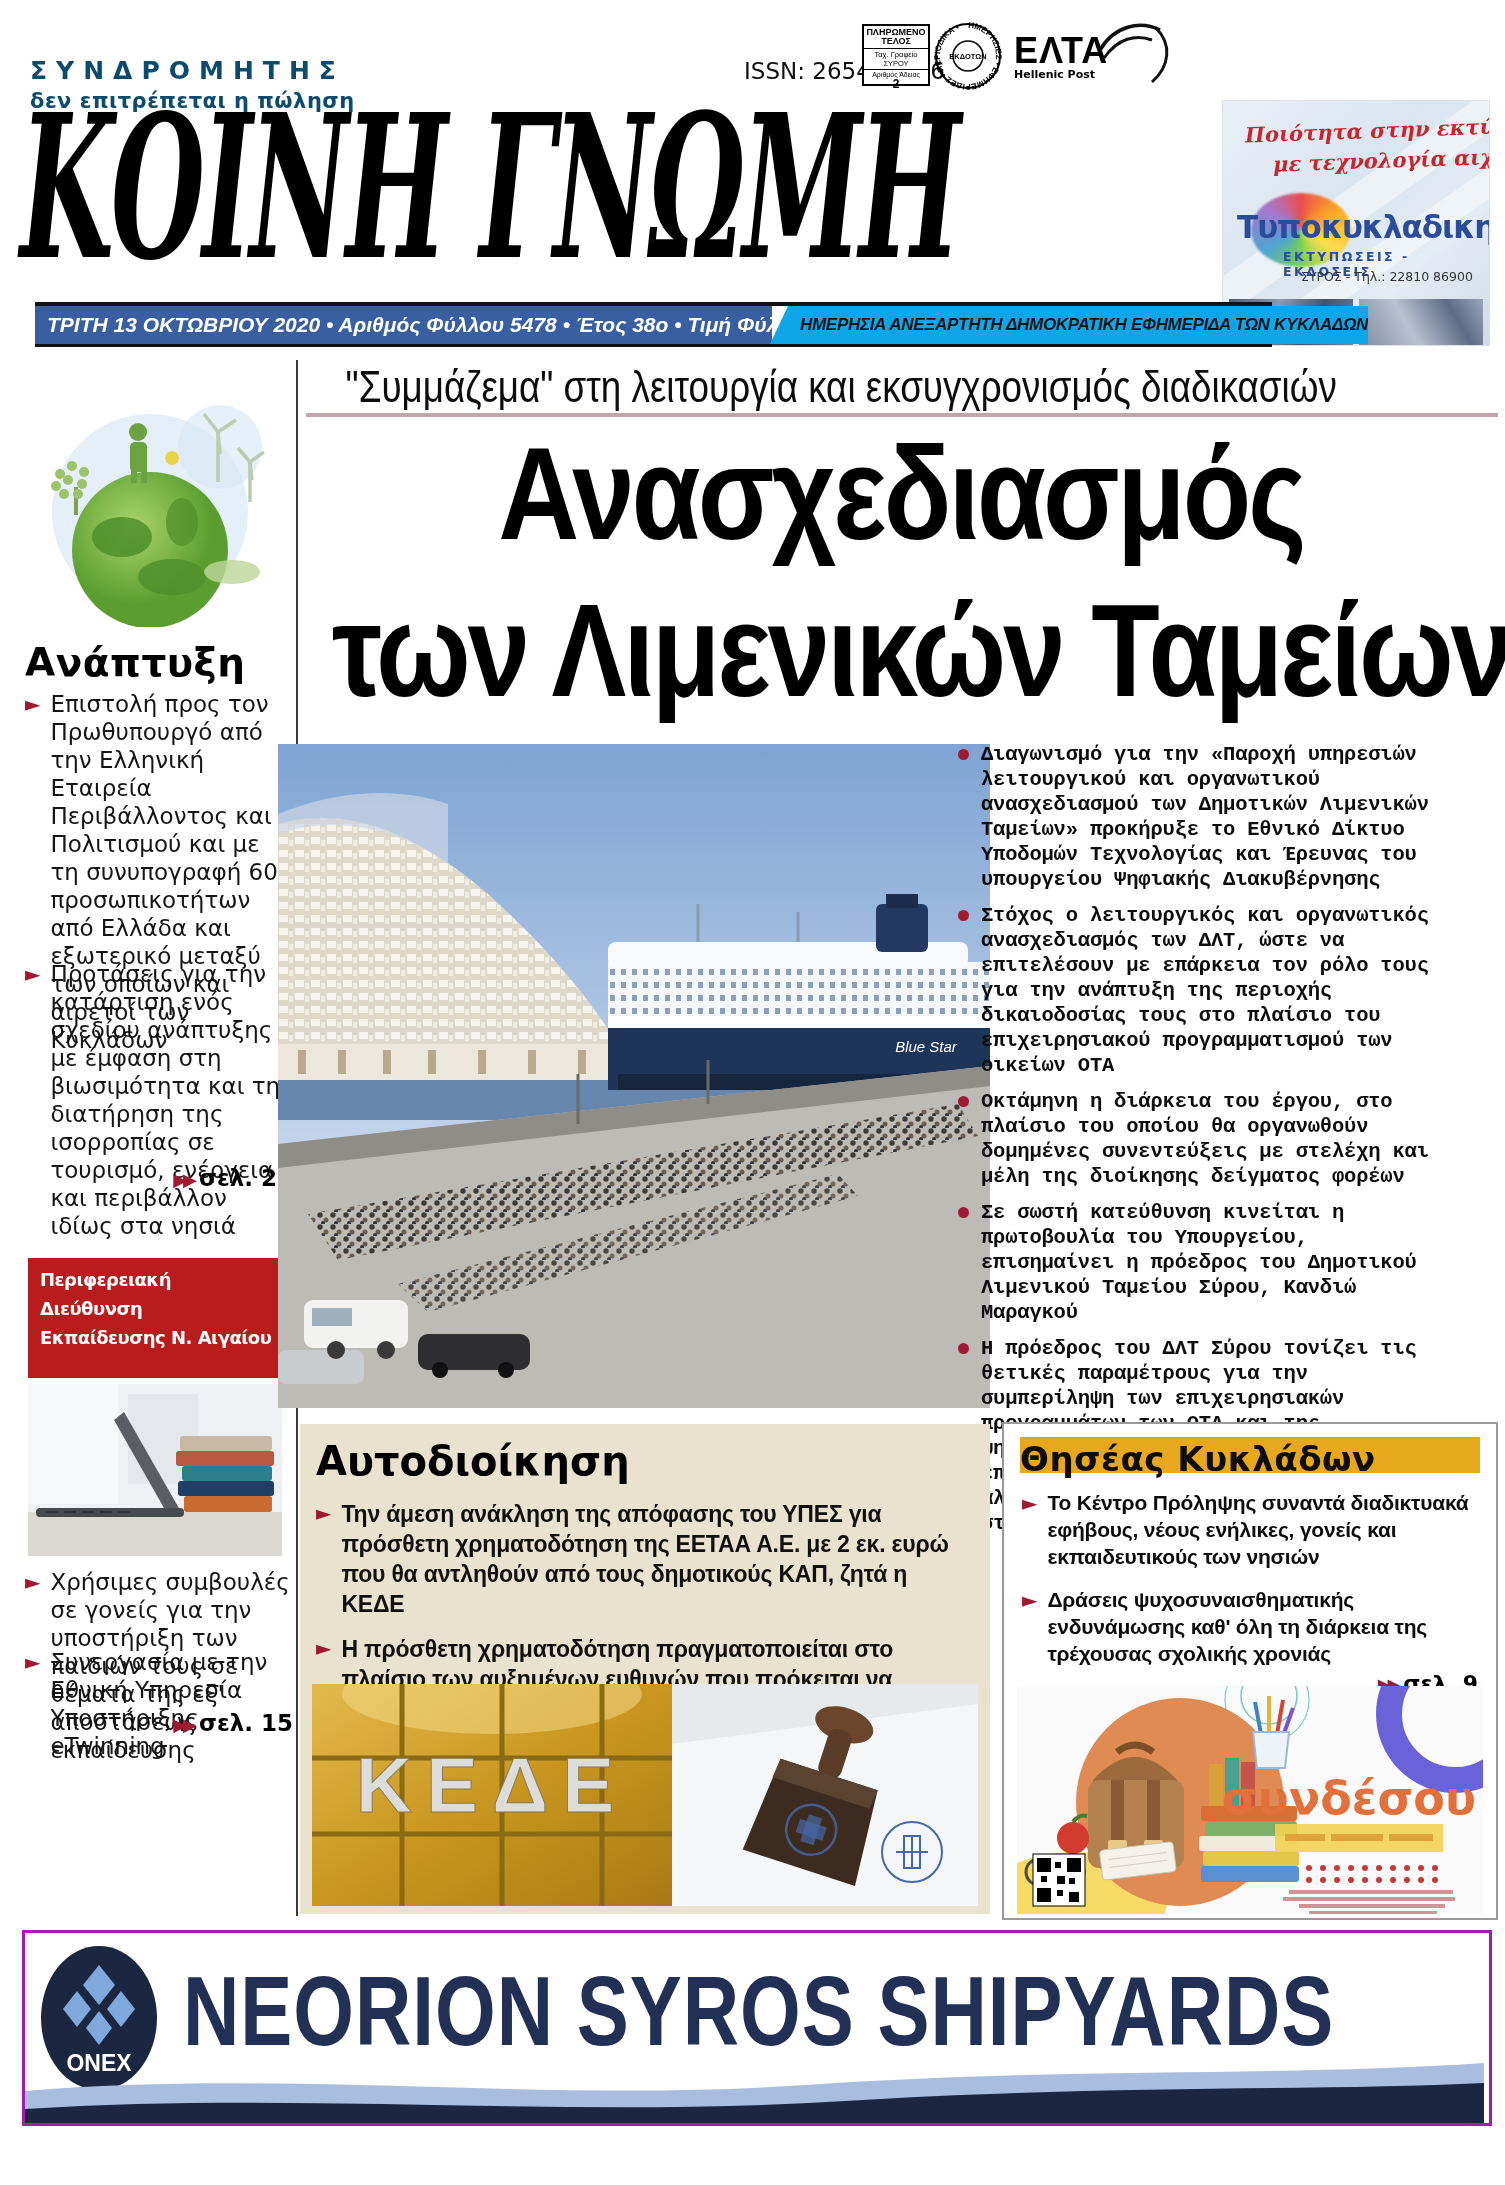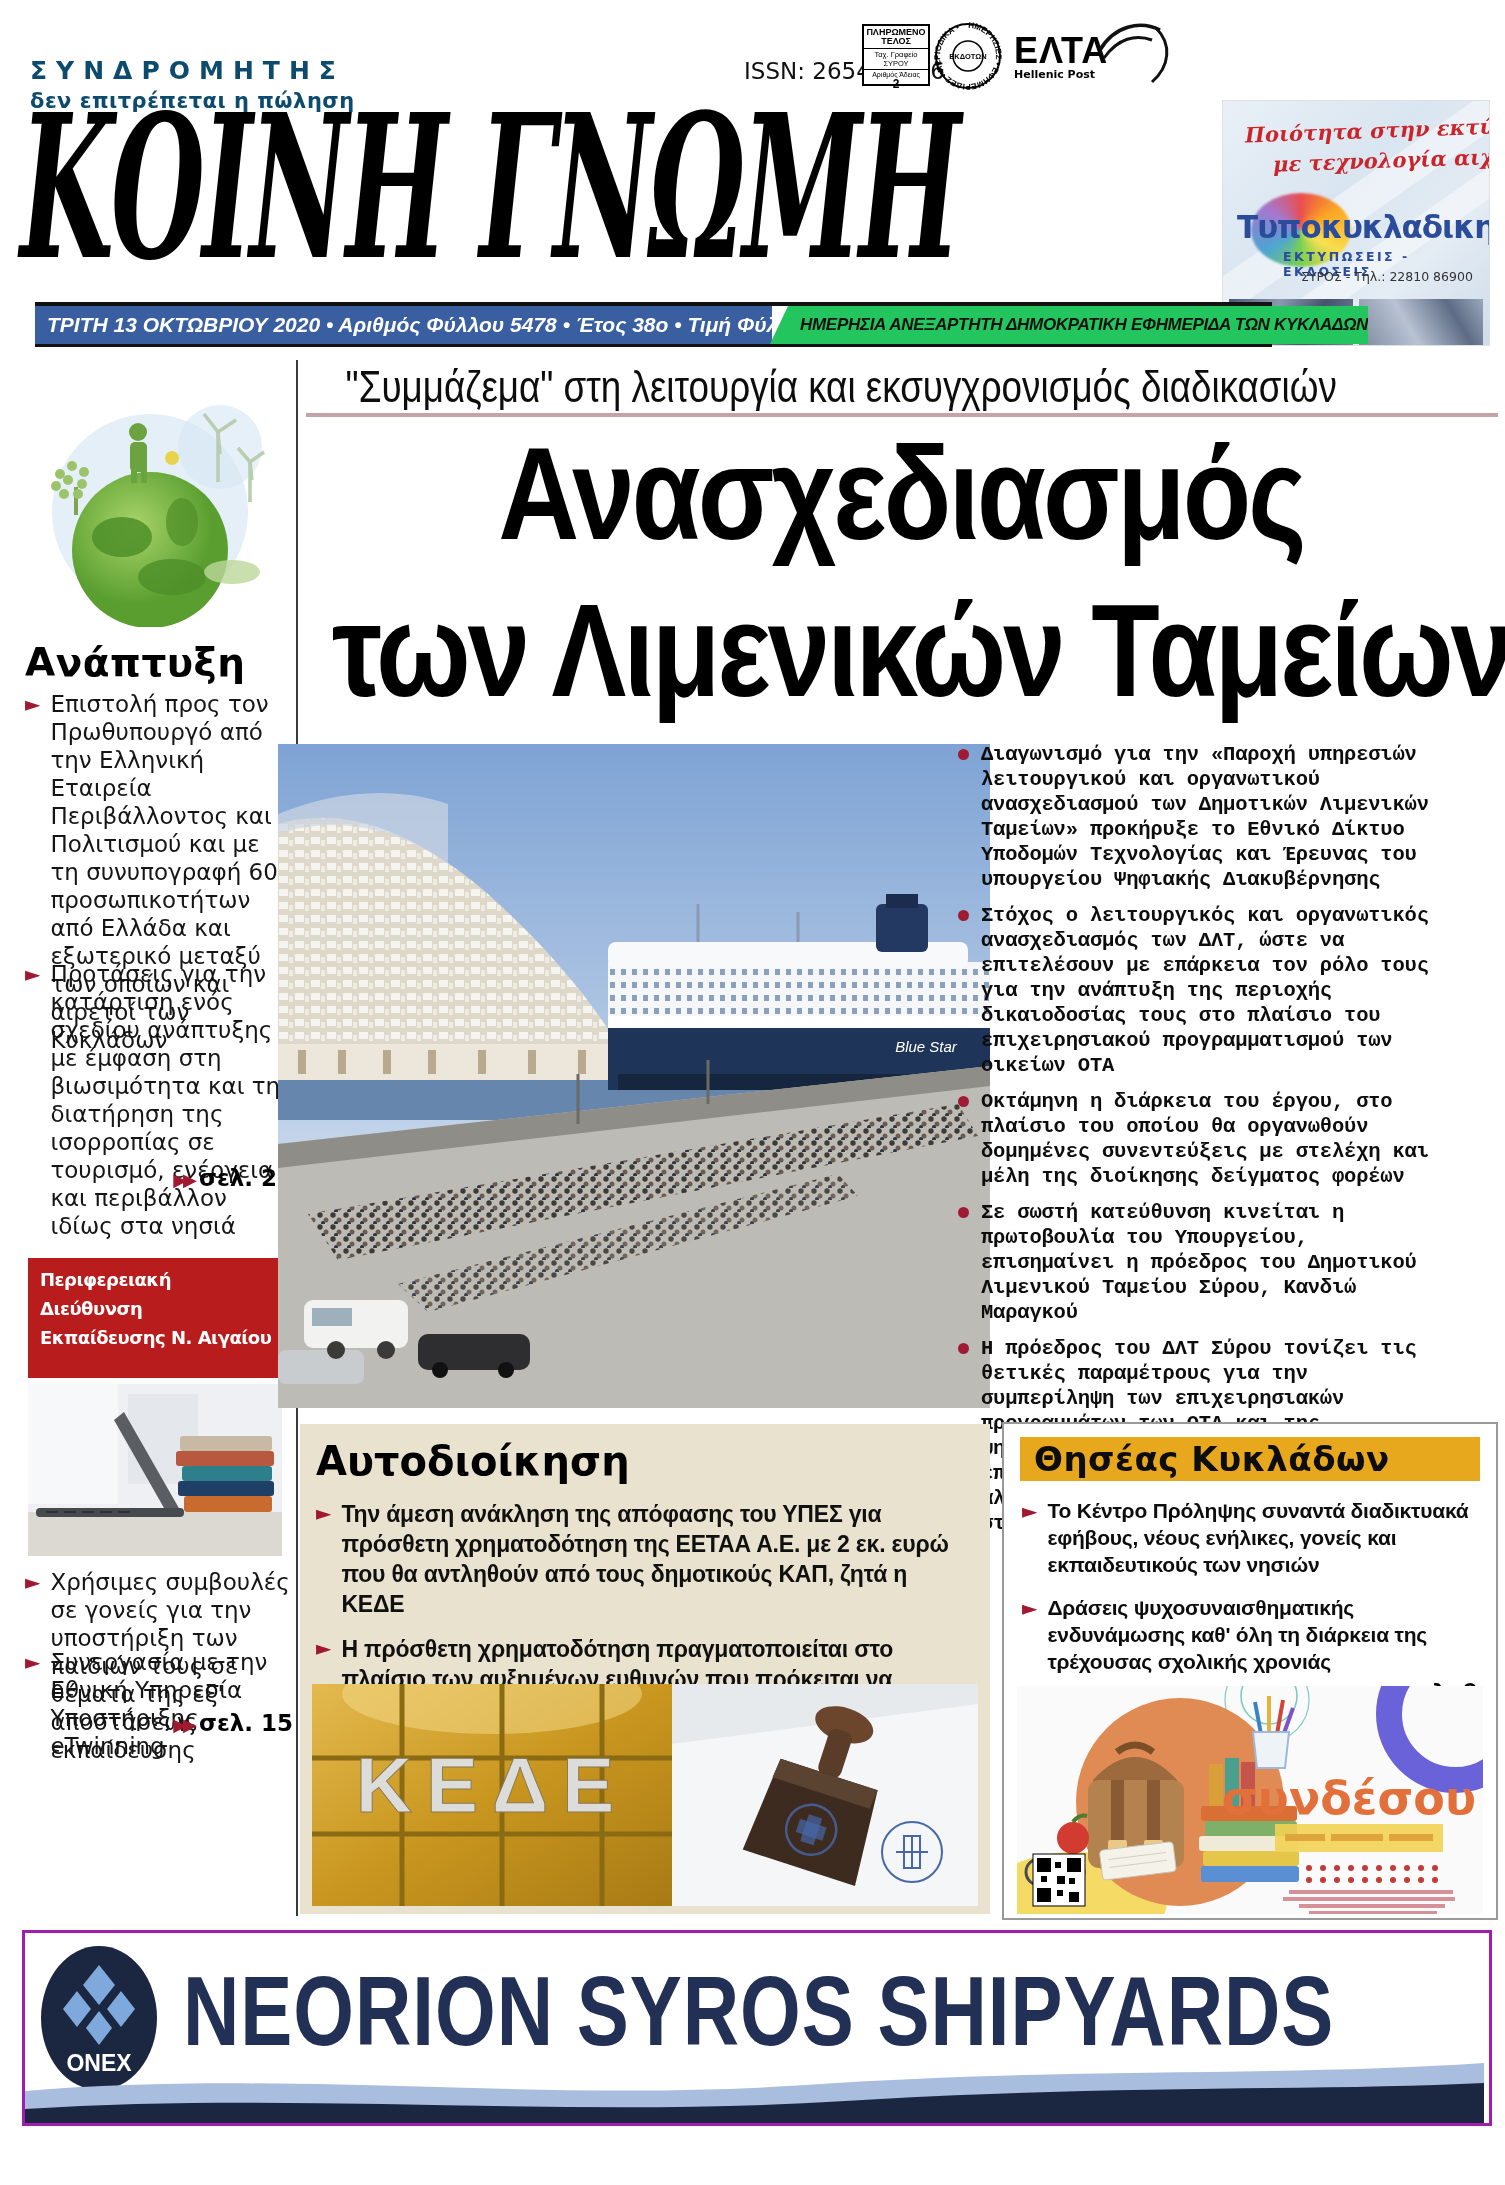--- a/index.html
+++ b/index.html
@@ -36,21 +36,21 @@
   .ad-typo .services { position:absolute; left:60px; top:148px; color:#2b4b9b; font-size:12.5px; font-weight:bold; letter-spacing:2.5px; }
   .ad-typo .contact { position:absolute; left:78px; top:168px; color:#333; font-size:12.5px; }
   .ad-typo .ph { position:absolute; top:198px; height:46px; width:124px; }
   .ad-typo .ph1 { left:6px; background:linear-gradient(120deg,#4a5a74 0%,#8c9ab0 30%,#3c4least 60%,#6b7c96 100%); background:linear-gradient(120deg,#4a5a74,#8c9ab0 35%,#44536b 65%,#7886a0); }
   .ad-typo .ph2 { right:6px; background:linear-gradient(60deg,#7d8aa0,#b8c2d2 40%,#5d6c85 75%,#9aa8bc); }
 
   
   .bar-top { position:absolute; left:35px; top:302px; width:1237px; height:4px; background:#121212; }
   .bar { position:absolute; left:35px; top:306px; width:1237px; height:38px; display:flex; }
   .bar-blue { width:737px; background:#3a5fa0; color:#fff; font-style:italic; font-weight:bold; font-size:21px; line-height:38px; padding-left:12px; white-space:nowrap; font-family:"Liberation Sans",sans-serif; }
-  .bar-beige { flex:1; background:#22c55e; margin-left:-2px; clip-path:polygon(18px 0,100% 0,100% 100%,0 100%); color:#111; font-style:italic; font-weight:bold; font-size:17px; line-height:38px; padding-left:30px; white-space:nowrap; letter-spacing:-0.3px; font-family:"Liberation Sans",sans-serif; }
+  .bar-beige { flex:1; background:#0ea5e9; margin-left:-2px; clip-path:polygon(18px 0,100% 0,100% 100%,0 100%); color:#111; font-style:italic; font-weight:bold; font-size:17px; line-height:38px; padding-left:30px; white-space:nowrap; letter-spacing:-0.3px; font-family:"Liberation Sans",sans-serif; }
   .bar-bottom { position:absolute; left:35px; top:344px; width:1237px; height:3px; background:#121212; }
 
   
   .vsep { position:absolute; left:296px; top:360px; width:2px; height:1556px; background:#3a3a3a; }
   .kicker { position:absolute; left:306px; top:362px; width:990px; text-align:center; font-size:40px; color:#0d0d0d; font-family:"Liberation Sans",sans-serif; transform:scale(0.92,1.1); transform-origin:50% 0; white-space:nowrap; }
   .kicker-rule { position:absolute; left:306px; top:413px; width:1192px; height:4px; background:#c6a3a9; }
 
   .headline { position:absolute; left:302px; top:420px; width:1198px; text-align:center; color:#000; font-family:"Liberation Sans",sans-serif; font-weight:bold; transform:scale(0.95,1.12); transform-origin:50% 0; }
   .headline .h1 { font-size:118px; line-height:130px; letter-spacing:-3px; white-space:nowrap; }
   .headline .h2 { font-size:118px; line-height:150px; letter-spacing:-3px; white-space:nowrap; }
@@ -74,21 +74,21 @@
 
   
   .rcol { position:absolute; left:958px; top:742px; width:494px; font-family:Liberation Mono, monospace; }
   .rcol .b-item { display:flex; margin-bottom:11px; }
   .rcol .dot { width:11px; height:11px; border-radius:50%; background:#9e1b33; margin:7px 12px 0 0; flex:none; }
   .rcol .txt { font-size:20.5px; line-height:25px; font-weight:bold; color:#0d0d0d; letter-spacing:-0.2px; }
   .rcol .pageref { font-size:22px; margin-right:4px; }
 
   
   .thiseas { position:absolute; left:1002px; top:1422px; width:496px; height:498px; border:2px solid #999; background:#fff; }
-  .thiseas .hdr { margin:13px 16px 0 16px; height:44px; background:#e7a81e; color:#0d0d0d; font-weight:bold; font-size:34px; line-height:44px; padding-left:14px; letter-spacing:0.5px; }
+  .thiseas .hdr { margin:13px 16px 0 16px; height:36px; background:#e7a81e; color:#0d0d0d; font-weight:bold; font-size:34px; line-height:44px; letter-spacing:0.5px; }
   .thiseas .b-item { display:flex; margin:16px 14px 0 18px; }
   .thiseas .txt { font-size:21px; line-height:27px; font-weight:bold; color:#0d0d0d; font-family:"Liberation Sans",sans-serif; letter-spacing:-0.2px; }
   .thiseas .pageref { margin:4px 18px 0 0; font-size:22px; }
   .syndesou { position:absolute; left:13px; top:262px; }
 
   
   .auto { position:absolute; left:300px; top:1424px; width:690px; height:490px; background:#e9e2cf; }
   .auto .title { padding:14px 0 0 16px; font-size:40px; font-weight:bold; color:#000; }
   .auto .b-item { display:flex; margin:15px 18px 0 16px; }
   .auto .txt { font-size:23px; line-height:30px; color:#101010; font-family:"Liberation Sans",sans-serif; font-weight:bold; letter-spacing:-0.2px; }

